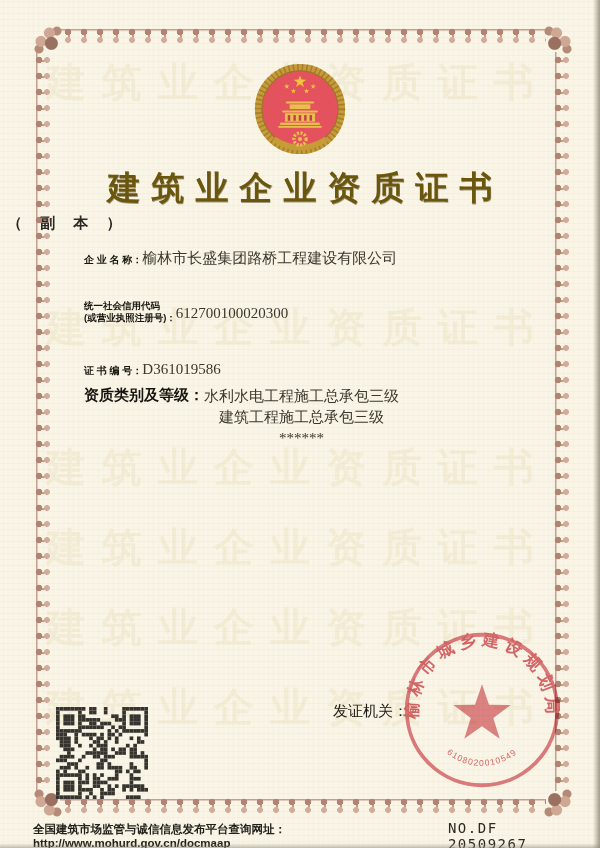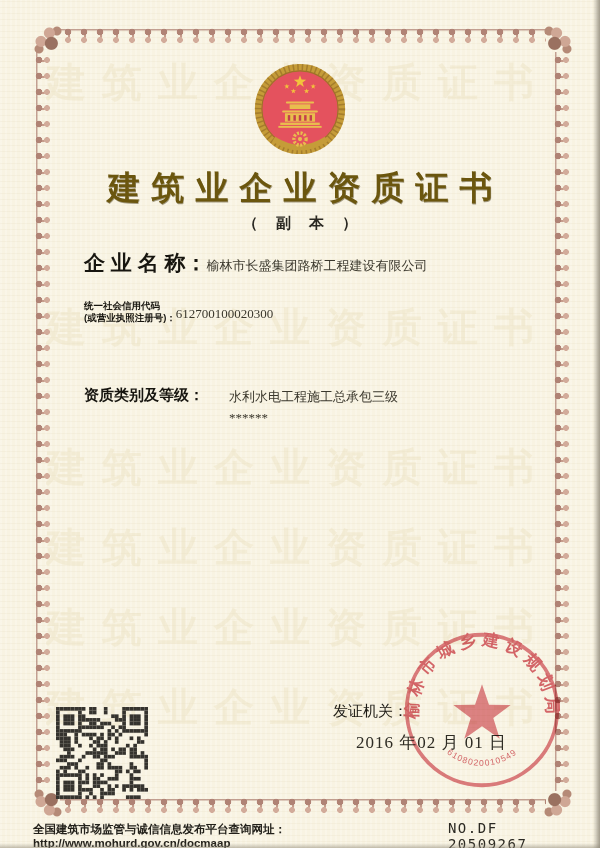--- a/index.html
+++ b/index.html
@@ -67,28 +67,28 @@
   
   .content{position:absolute;inset:0;z-index:2;}
   .emblem{position:absolute;left:50%;top:62px;transform:translateX(-50%);}
   .title{
     position:absolute;left:0;right:0;top:166px;text-align:center;
     font-family:"Liberation Serif","DejaVu Serif",serif;
     font-size:33px;font-weight:700;color:#6b560e;letter-spacing:11px;text-indent:11px;
     text-shadow:0.6px 0.6px 0 rgba(58,45,6,.45);
   }
   .subtitle{
-    position:absolute;left:0;right:0;top:214px;text-align:center;
+    position:absolute;left:0;right:0;top:214px;text-align:left;
     font-size:15px;font-weight:700;letter-spacing:7px;text-indent:7px;color:#2a2822;
   }
   .row{position:absolute;white-space:nowrap;}
-  .lbl{font-weight:700;font-size:21px;color:#17150f;}
-  .val{font-size:13px;color:#3a372c;font-family:"Liberation Serif","DejaVu Serif",serif;}
+  .lbl{font-weight:700;font-size:10px;color:#17150f;}
+  .val{font-size:15px;color:#3a372c;font-family:"Liberation Serif","DejaVu Serif",serif;text-align:center;}
   .lbl-sm{display:inline-block;font-weight:700;font-size:9.5px;line-height:1.3;vertical-align:-3px;color:#17150f;}
-  .qual-lines{display:inline-block;vertical-align:top;line-height:21px;margin-left:25px;}
+  .qual-lines{display:inline-block;vertical-align:top;line-height:21px;}
   .qual-lines .val{display:block;}
   .authority{position:absolute;left:333px;top:702px;font-weight:400;font-size:15px;}
   .issue-date{position:absolute;left:356px;top:731px;font-size:17px;letter-spacing:1px;
     font-family:"Liberation Serif","DejaVu Serif",serif;color:#2e2c24;}
   .ministry{position:absolute;left:341px;top:766px;font-weight:700;font-size:13.5px;letter-spacing:1px;}
   .qr{position:absolute;left:56px;top:707px;}
   .qr svg{display:block;}
   .stamp{position:absolute;left:396px;top:624px;opacity:.88;mix-blend-mode:multiply;z-index:3;}
   .footer{
     position:absolute;left:33px;right:24px;top:820px;z-index:4;
@@ -163,30 +163,33 @@
 
 
     <div class="row" style="left:84px;top:300px">
       <span class="lbl-sm">
         <span>统一社会信用代码</span><br>
         <span>(或营业执照注册号)：</span>
       </span><span class="val">612700100020300</span>
     </div>
 
 
+    <div class="row" style="left:84px;top:360px">
+      <span class="lbl">证 书 编 号：</span><span class="val">D361019586</span>
+    </div>
 
     <div class="row" style="left:84px;top:386px">
       <span class="lbl" style="font-size:15px">资质类别及等级：</span><span class="qual-lines">
         <span class="val">水利水电工程施工总承包三级</span>
+        <span class="val">建筑工程施工总承包三级</span>
         <span class="val">******</span>
       </span>
     </div>
 
     <div class="authority">发证机关：</div>
-    <div class="issue-date">2016 年02 月 01 日</div>
 
     <div class="qr">
       <svg viewBox="0 0 90 90" width="92" height="92">
         <g id="qr-rects" fill="#35332e">
             <rect x="0.0" y="0.0" width="3.6" height="3.6"></rect>
             <rect x="3.6" y="0.0" width="3.6" height="3.6"></rect>
             <rect x="7.2" y="0.0" width="3.6" height="3.6"></rect>
             <rect x="10.8" y="0.0" width="3.6" height="3.6"></rect>
             <rect x="14.4" y="0.0" width="3.6" height="3.6"></rect>
             <rect x="18.0" y="0.0" width="3.6" height="3.6"></rect>

